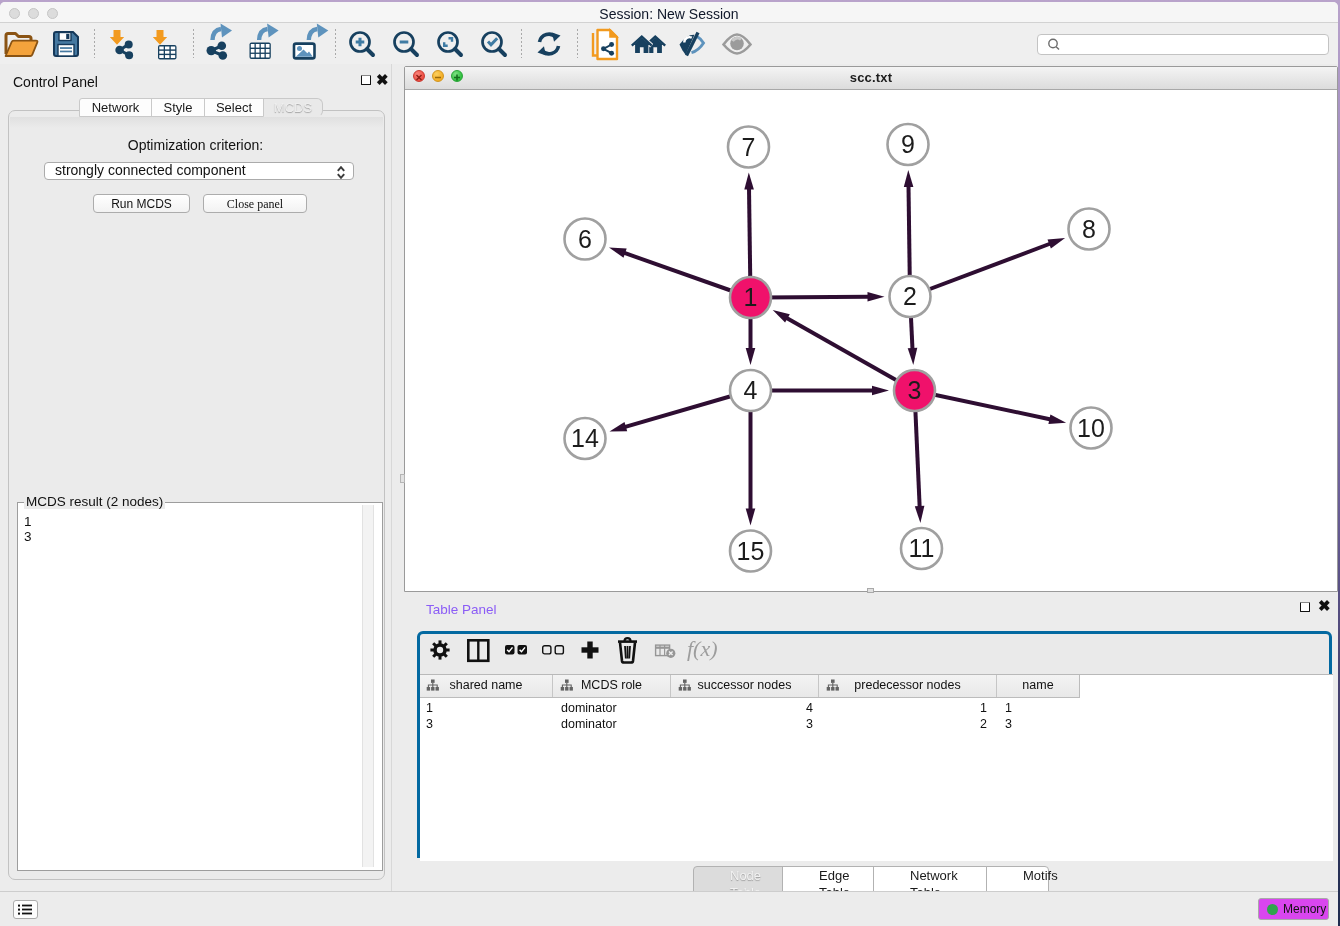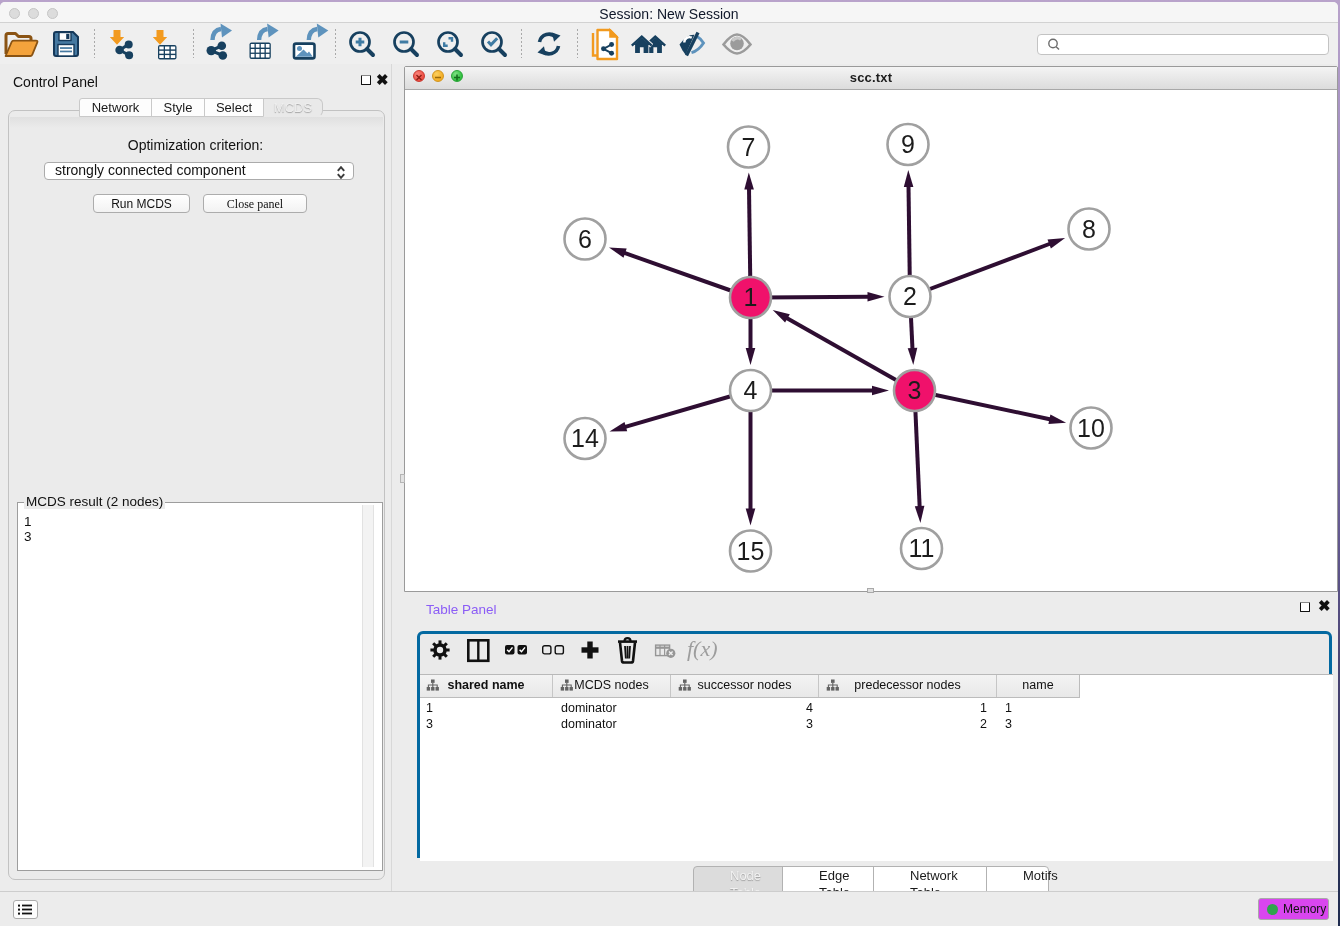--- a/index.html
+++ b/index.html
@@ -402,22 +402,22 @@
               <rect x="9.5" y="8" width="3.4" height="3.6" fill="#636363"></rect>
 <path d="M6.8 3.9 L6.8 8 M2.4 8 L2.4 6 L11.2 6 L11.2 8" stroke="#636363" stroke-width="1.1" fill="none"></path>
             </svg>
             <svg width="14" height="13" style="position:absolute;left:406px;top:4px;" xmlns="http://www.w3.org/2000/svg">
 <rect x="5" y="0.5" width="3.6" height="3.4" fill="#636363"></rect>
 <rect x="0.7" y="8" width="3.4" height="3.6" fill="#636363"></rect>
               <rect x="5.1" y="8" width="3.4" height="3.6" fill="#636363"></rect>
               <rect x="9.5" y="8" width="3.4" height="3.6" fill="#636363"></rect>
 <path d="M6.8 3.9 L6.8 8 M2.4 8 L2.4 6 L11.2 6 L11.2 8" stroke="#636363" stroke-width="1.1" fill="none"></path>
             </svg>
-          <div class="th" style="left:0px;width:133px;font-weight:bold;">shared name</div>
-          <div class="th" style="left:133px;width:118px;">MCDS nodes</div>
+          <div class="th" style="left:0px;width:133px;">shared name</div>
+          <div class="th" style="left:133px;width:118px;">MCDS role</div>
           <div class="th" style="left:251px;width:148px;">successor nodes</div>
           <div class="th" style="left:399px;width:178px;">predecessor nodes</div>
           <div class="th" style="left:577px;width:82px;border-right:none;">name</div>
         </div>
         <div class="td" style="left:6px;top:24.5px;">1</div>
         <div class="td" style="left:141px;top:24.5px;">dominator</div>
         <div class="td" style="left:315px;top:24.5px;width:78px;text-align:right;">4</div>
         <div class="td" style="left:482px;top:24.5px;width:85px;text-align:right;">1</div>
         <div class="td" style="left:585px;top:24.5px;">1</div>
         <div class="td" style="left:6px;top:40.5px;">3</div>

